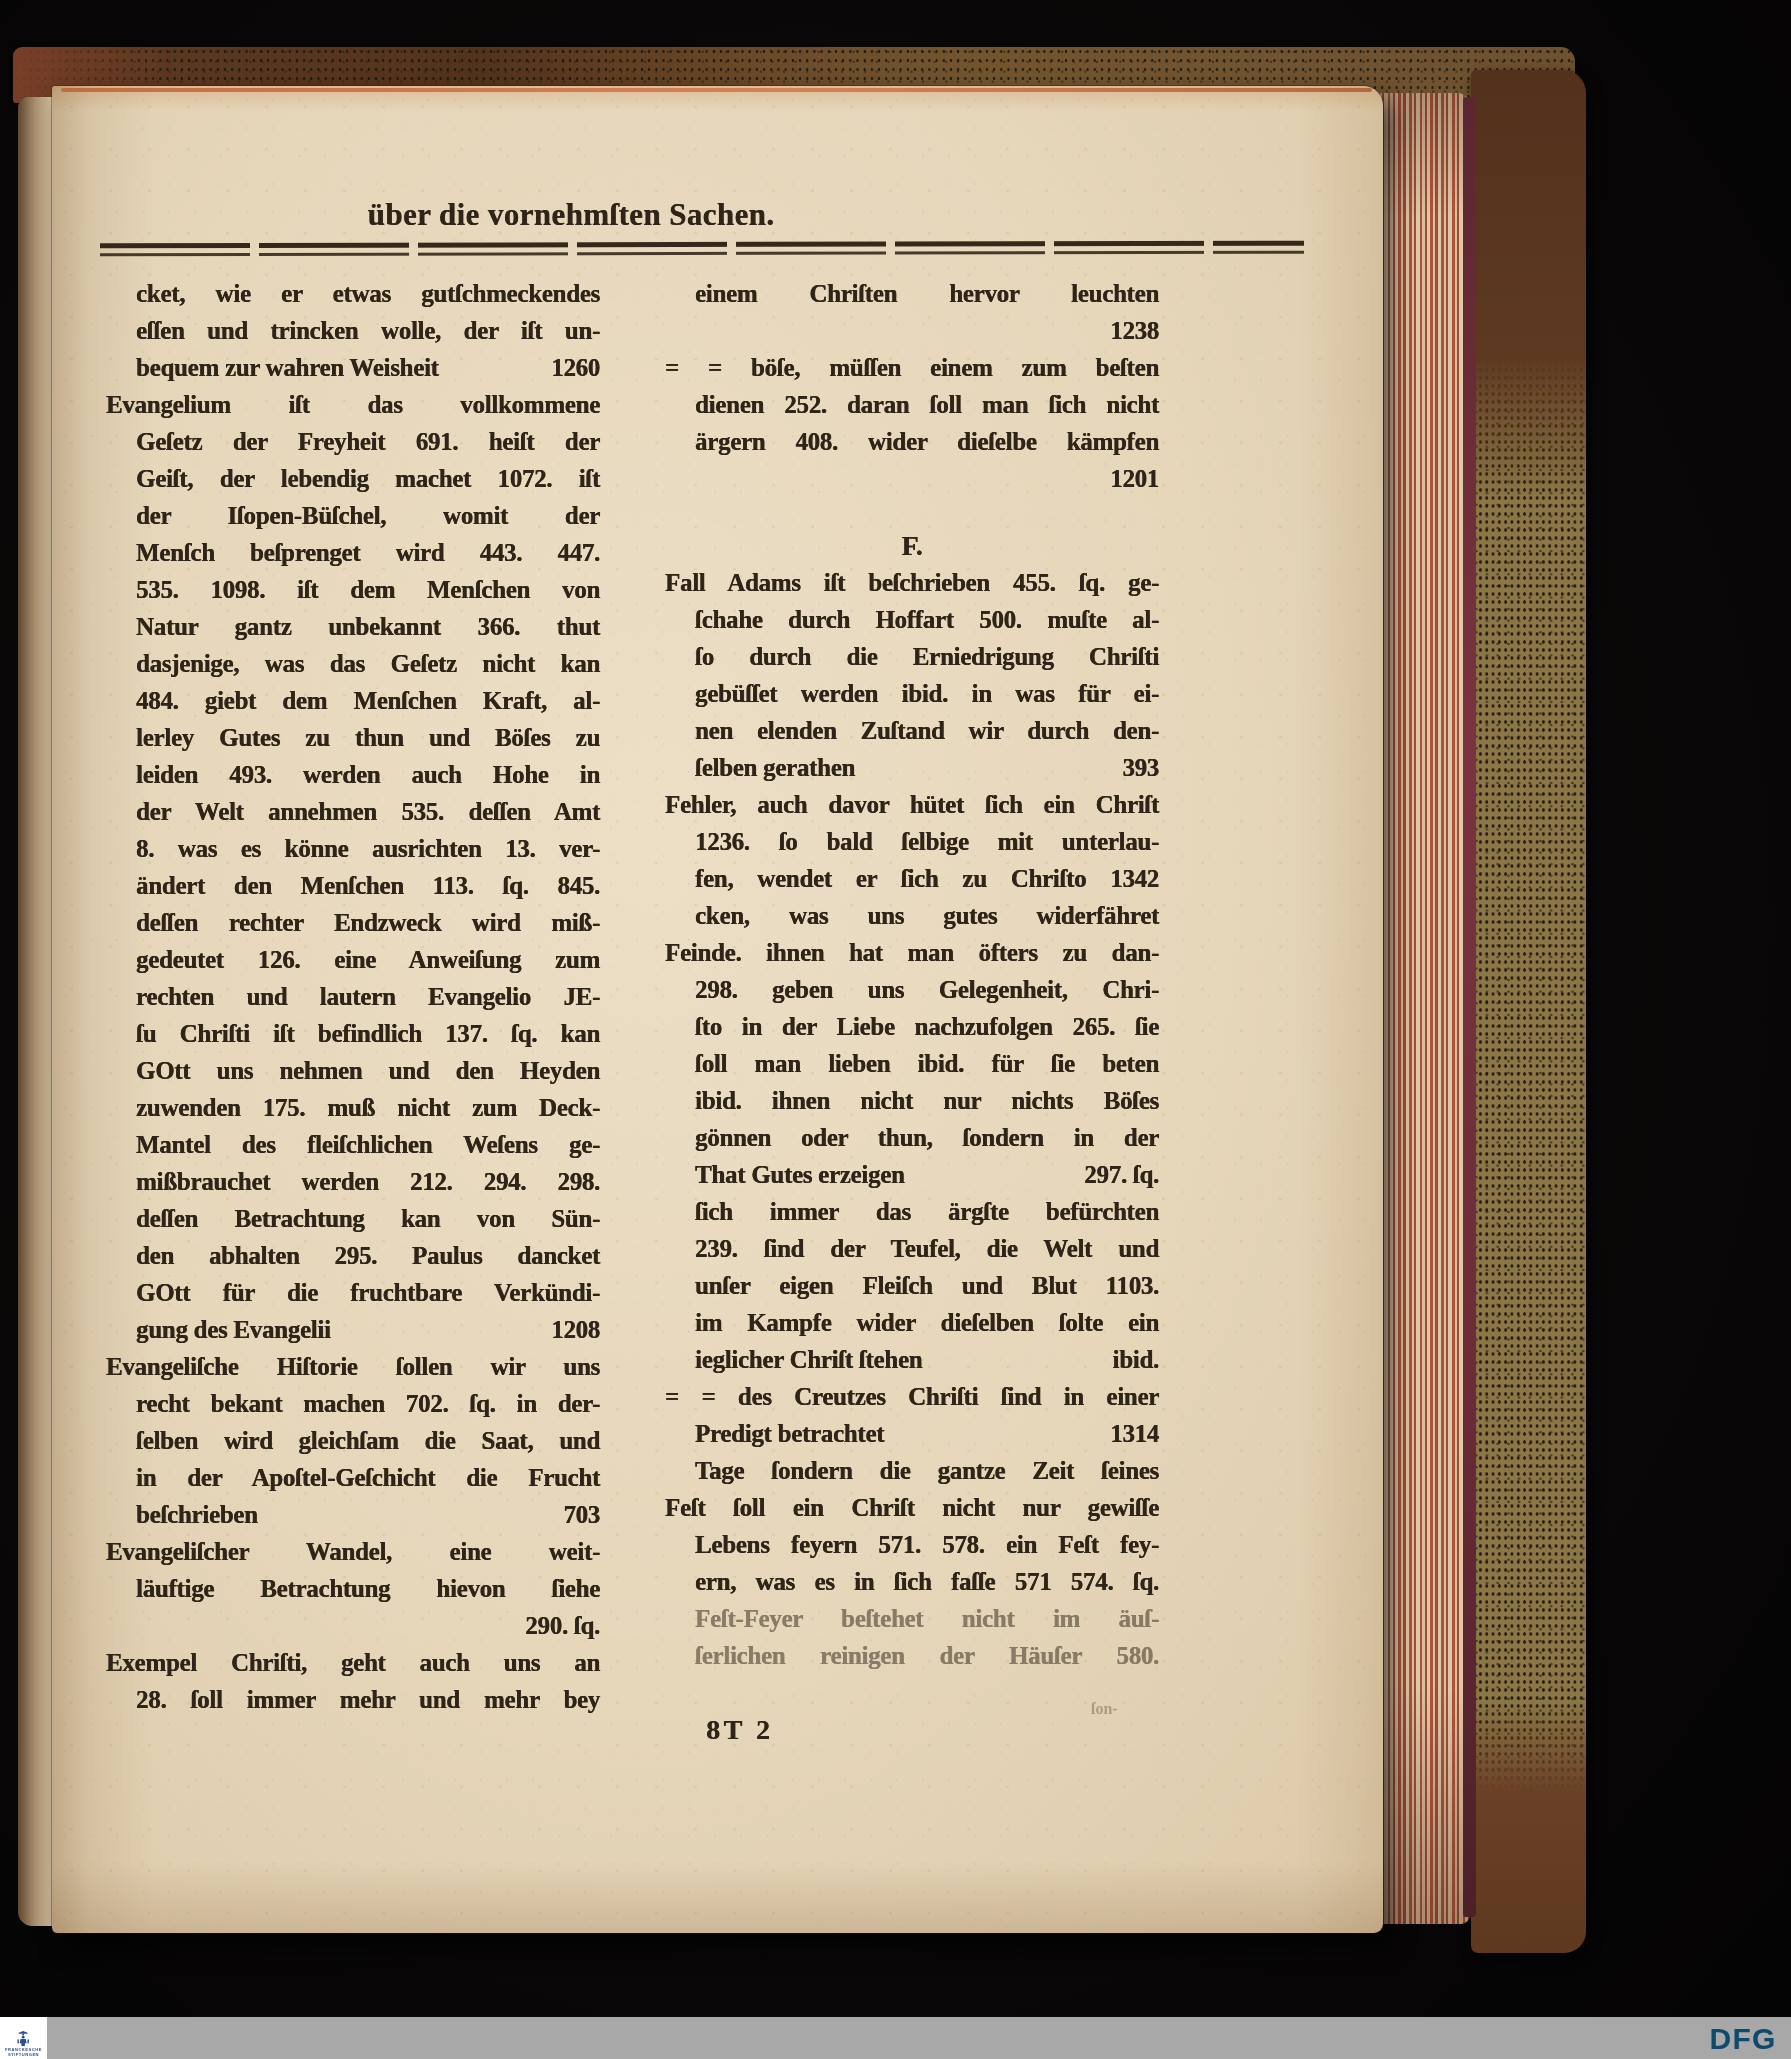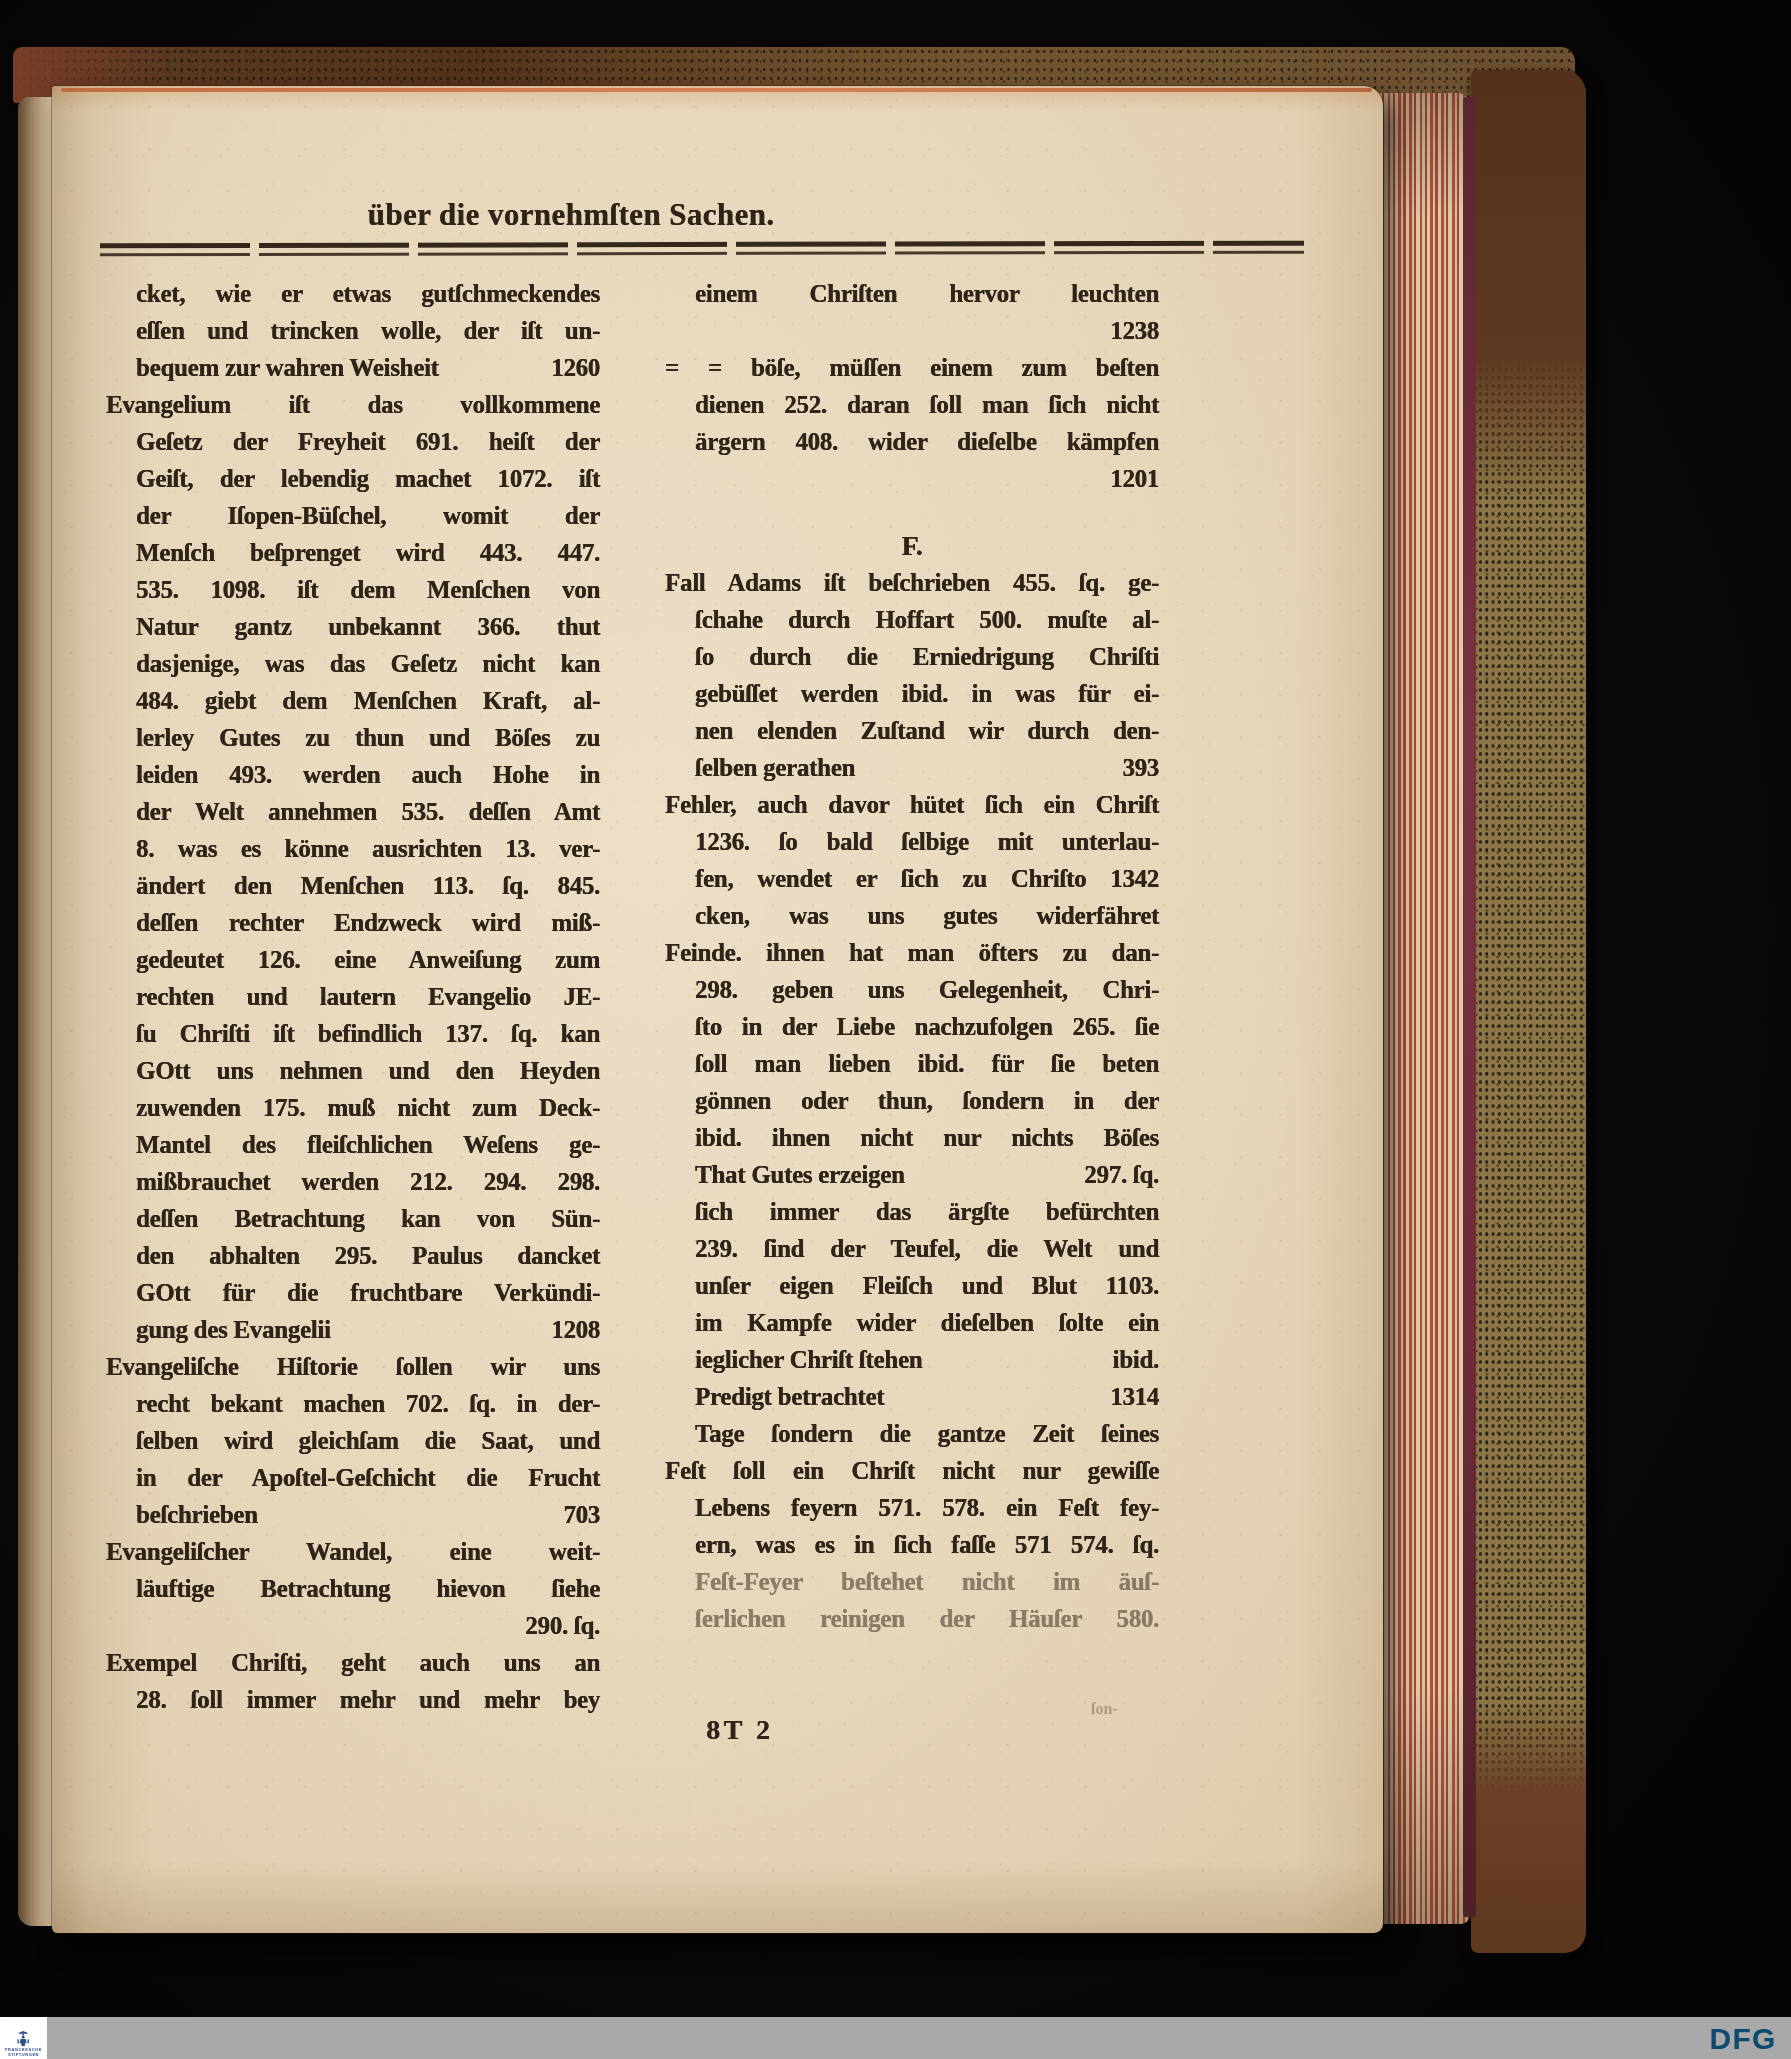--- a/index.html
+++ b/index.html
@@ -210,34 +210,35 @@
           <span>393</span>
         </div>
         <div class="ln">Fehler, auch davor hütet ſich ein Chriſt</div>
         <div class="ln ind">1236. ſo bald ſelbige mit unterlau-</div>
         <div class="ln ind">fen, wendet er ſich zu Chriſto 1342</div>
         <div class="ln ind">cken, was uns gutes widerfähret</div>
         <div class="ln">Feinde. ihnen hat man öfters zu dan-</div>
         <div class="ln ind">298. geben uns Gelegenheit, Chri-</div>
         <div class="ln ind">ſto in der Liebe nachzufolgen 265. ſie</div>
         <div class="ln ind">ſoll man lieben ibid. für ſie beten</div>
+        <div class="ln ind">ibid. ihnen nicht nur nichts Böſes</div>
         <div class="ln ind">gönnen oder thun, ſondern in der</div>
-        <div class="ln ind">ibid. ihnen nicht nur nichts Böſes</div>
         <div class="ln ind flexline">
           <span>That Gutes erzeigen</span>
           <span>297. ſq.</span>
         </div>
         <div class="ln ind">ſich immer das ärgſte befürchten</div>
         <div class="ln ind">239. ſind der Teufel, die Welt und</div>
         <div class="ln ind">unſer eigen Fleiſch und Blut 1103.</div>
         <div class="ln ind">im Kampfe wider dieſelben ſolte ein</div>
         <div class="ln ind flexline">
           <span>ieglicher Chriſt ſtehen</span>
           <span>ibid.</span>
         </div>
+        <div class="ln">= = des Creutzes Chriſti ſind in einer</div>
         <div class="ln ind flexline">
           <span>Predigt betrachtet</span>
           <span>1314</span>
         </div>
         <div class="ln ind">Tage ſondern die gantze Zeit ſeines</div>
         <div class="ln">Feſt ſoll ein Chriſt nicht nur gewiſſe</div>
         <div class="ln ind">Lebens feyern 571. 578. ein Feſt fey-</div>
         <div class="ln ind">ern, was es in ſich faſſe 571 574. ſq.</div>
         <div class="ln ind light">Feſt-Feyer beſtehet nicht im äuſ-</div>
         <div class="ln ind light">ſerlichen reinigen der Häuſer 580.</div>

